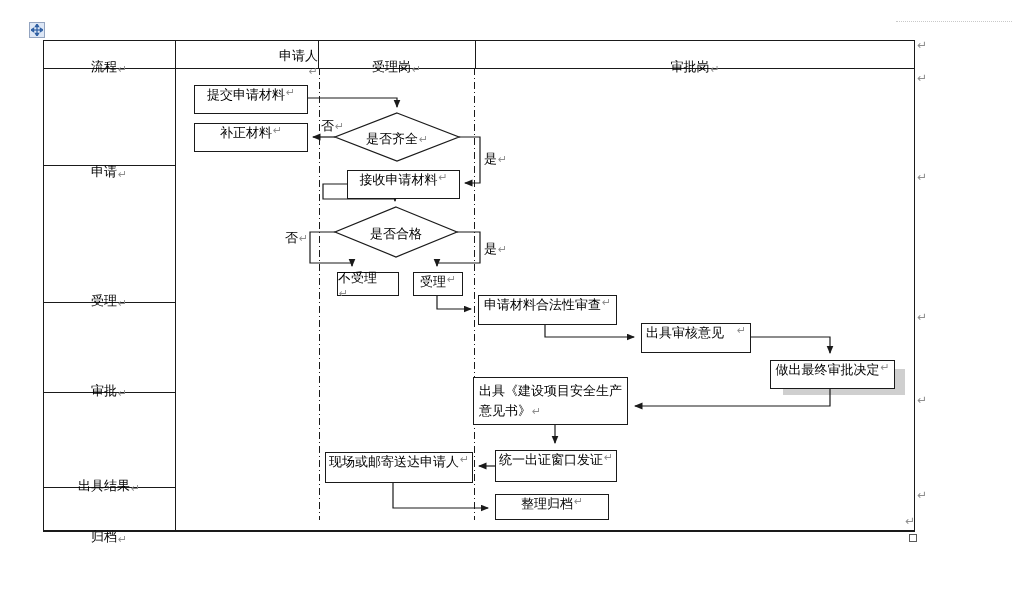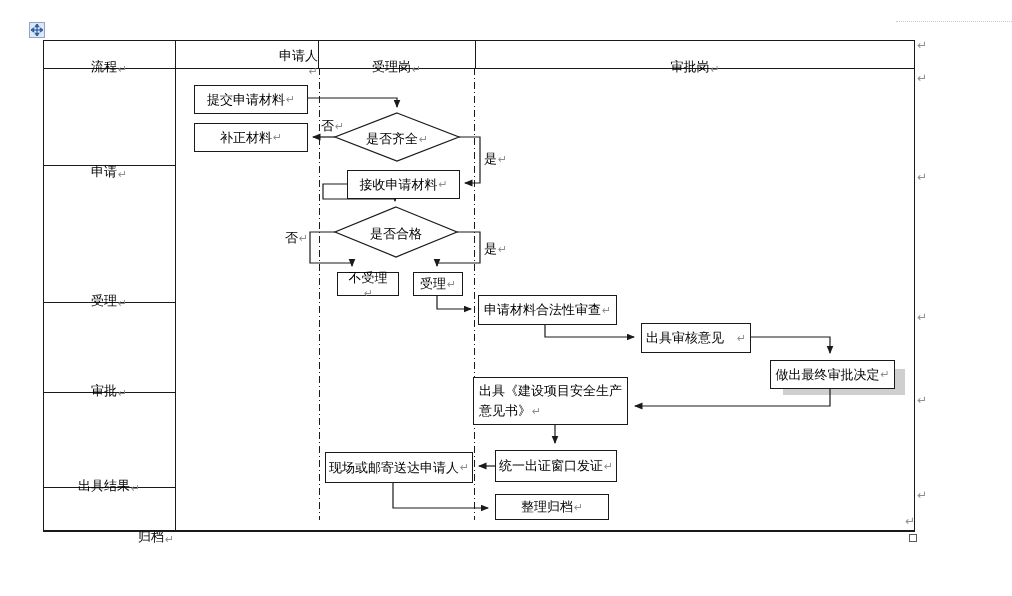--- a/index.html
+++ b/index.html
@@ -3,21 +3,21 @@
 <meta charset="utf-8">
 <style>
   html,body{margin:0;padding:0;background:#fff;}
   .canvas{position:relative;width:1012px;height:596px;background:#fff;overflow:hidden;
           font-family:"DejaVu Sans","Liberation Sans",sans-serif;color:#000;}
   .hline,.vline{position:absolute;background:#1a1a1a;}
   .hline{height:1px;} .vline{width:1px;}
   .cell{position:absolute;display:flex;align-items:flex-end;justify-content:center;
         font-size:13px;white-space:nowrap;margin-top:8px;}
   .node{position:absolute;background:#fff;border:1px solid #1a1a1a;display:flex;
-        align-items:center;justify-content:center;font-size:13px;white-space:nowrap;z-index:3;}
+        justify-content:center;font-size:13px;white-space:nowrap;z-index:3;}
   .node.multiline{display:block;text-align:left;padding:3px 5px;line-height:20px;
         white-space:normal;box-sizing:border-box;}
   .dlabel{position:absolute;font-size:13px;white-space:nowrap;z-index:3;background:transparent;}
   .blabel{position:absolute;font-size:13px;white-space:nowrap;z-index:4;}
   .pm{color:#8f8f8f;font-size:11px;margin-left:1px;font-family:"DejaVu Sans",sans-serif;}
   .pm-margin{position:absolute;color:#8f8f8f;font-size:12px;z-index:4;}
   svg.overlay{position:absolute;left:0;top:0;z-index:2;}
   .move-handle{position:absolute;left:29px;top:22px;width:14px;height:14px;background:#dde7f6;
         border:1px solid #93a4c0;z-index:5;display:flex;align-items:center;justify-content:center;cursor:move;}
   .resize-handle{position:absolute;left:909px;top:534px;width:6px;height:6px;background:#fff;
@@ -82,21 +82,21 @@
       <span class="pm">↵</span>
   </div>
   <div class="cell" style="left:43px;top:302px;width:132px;height:90px;">
     <span>审批</span>
       <span class="pm">↵</span>
   </div>
   <div class="cell" style="left:43px;top:392px;width:132px;height:95px;">
     <span>出具结果</span>
       <span class="pm">↵</span>
   </div>
-  <div class="cell" style="left:43px;top:487px;width:132px;height:51px;padding-left:47px;">
+  <div class="cell" style="left:43px;top:487px;width:132px;height:51px;">
     <span>归档</span>
       <span class="pm">↵</span>
   </div>
 
   <svg class="overlay" width="1012" height="596">
     <defs>
       <marker id="arr" markerWidth="9" markerHeight="8" refX="7.5" refY="3.5" orient="auto" markerUnits="userSpaceOnUse">
         <path d="M0,0 L8.5,3.5 L0,7 Z" fill="#1a1a1a"></path>
       </marker>
     </defs>

